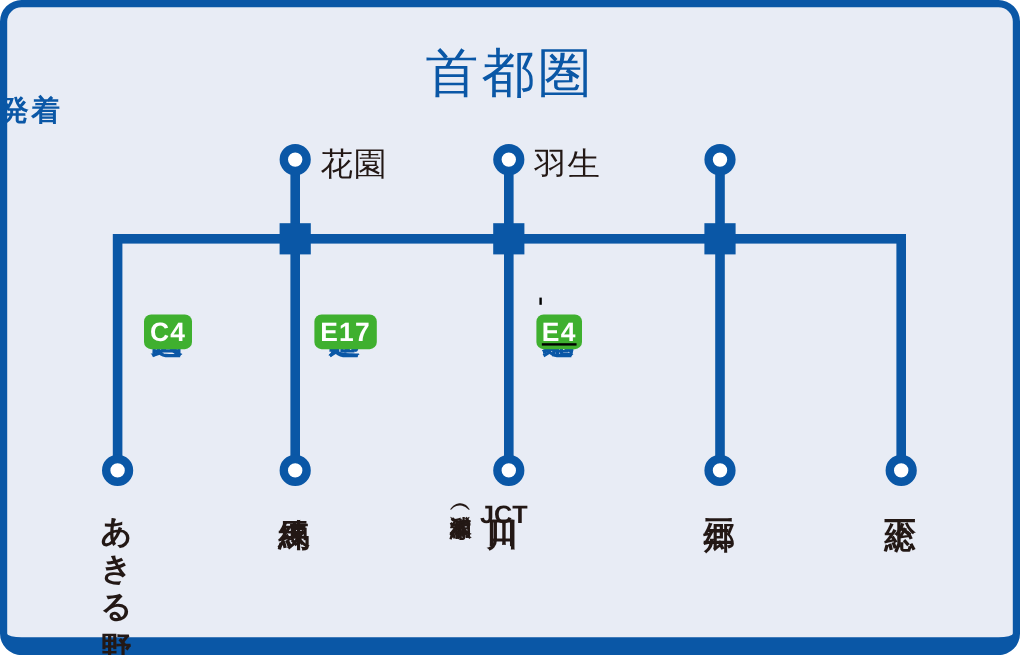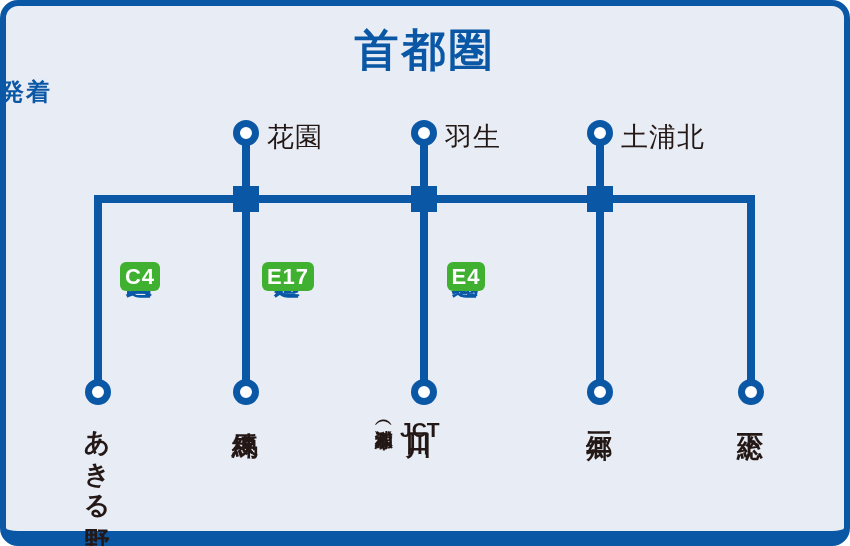--- a/index.html
+++ b/index.html
@@ -14,22 +14,22 @@
     font-family:"Liberation Sans","DejaVu Sans",sans-serif;
   }
   .frame{
     position:absolute;inset:0;box-sizing:border-box;
     background:var(--panel-bg);
     border:6px solid var(--line-blue);
     border-bottom-width:15px;
     border-radius:18px;
   }
   .title{
-    position:absolute;left:0;right:0;top:16px;margin:5px;
-    text-align:center;font-size:44px;font-weight:bold;
+    position:absolute;left:0;right:0;top:16px;margin:16px;
+    text-align:center;font-size:44px;font-weight:normal;
     letter-spacing:3px;color:var(--line-blue);
   }
   .subtitle{
     position:absolute;left:0;right:0;top:76px;
     font-size:24px;font-weight:bold;
     letter-spacing:2px;color:var(--line-blue);
   }
   .hline{position:absolute;background:var(--line-blue);height:8px;}
   .vline{position:absolute;background:var(--line-blue);width:8px;}
   .junction{position:absolute;width:26px;height:26px;background:var(--line-blue);}
@@ -95,31 +95,30 @@
   <div class="junction" style="left:233px;top:186px;"></div>
   <div class="junction" style="left:411px;top:186px;"></div>
   <div class="junction" style="left:587px;top:186px;"></div>
 
   <div class="node" style="left:233px;top:120px;"></div>
   <div class="node" style="left:411px;top:120px;"></div>
   <div class="node" style="left:587px;top:120px;"></div>
 
   <div class="top-label" style="left:267px;top:119px;">花園</div>
   <div class="top-label" style="left:445px;top:119px;">羽生</div>
-  <div class="top-label" style="left:621px;top:119px;">土浦北</div>
 
   <div class="road" style="left:113px;top:248px;">
     <span class="road-name">圏央道</span>
     <span class="badge">C4</span>
   </div>
   <div class="road" style="left:261px;top:248px;">
     <span class="road-name">関越道</span>
     <span class="badge">E17</span>
   </div>
-  <div class="road" style="left:439px;top:248px;">
+  <div class="road" style="left:439px;top:248px;text-decoration:underline;">
     <span class="road-name">東北道</span>
     <span class="badge">E4</span>
   </div>
 
   <div class="node" style="left:85px;top:379px;"></div>
   <div class="node" style="left:233px;top:379px;"></div>
   <div class="node" style="left:411px;top:379px;"></div>
   <div class="node" style="left:587px;top:379px;"></div>
   <div class="node" style="left:738px;top:379px;"></div>
 

